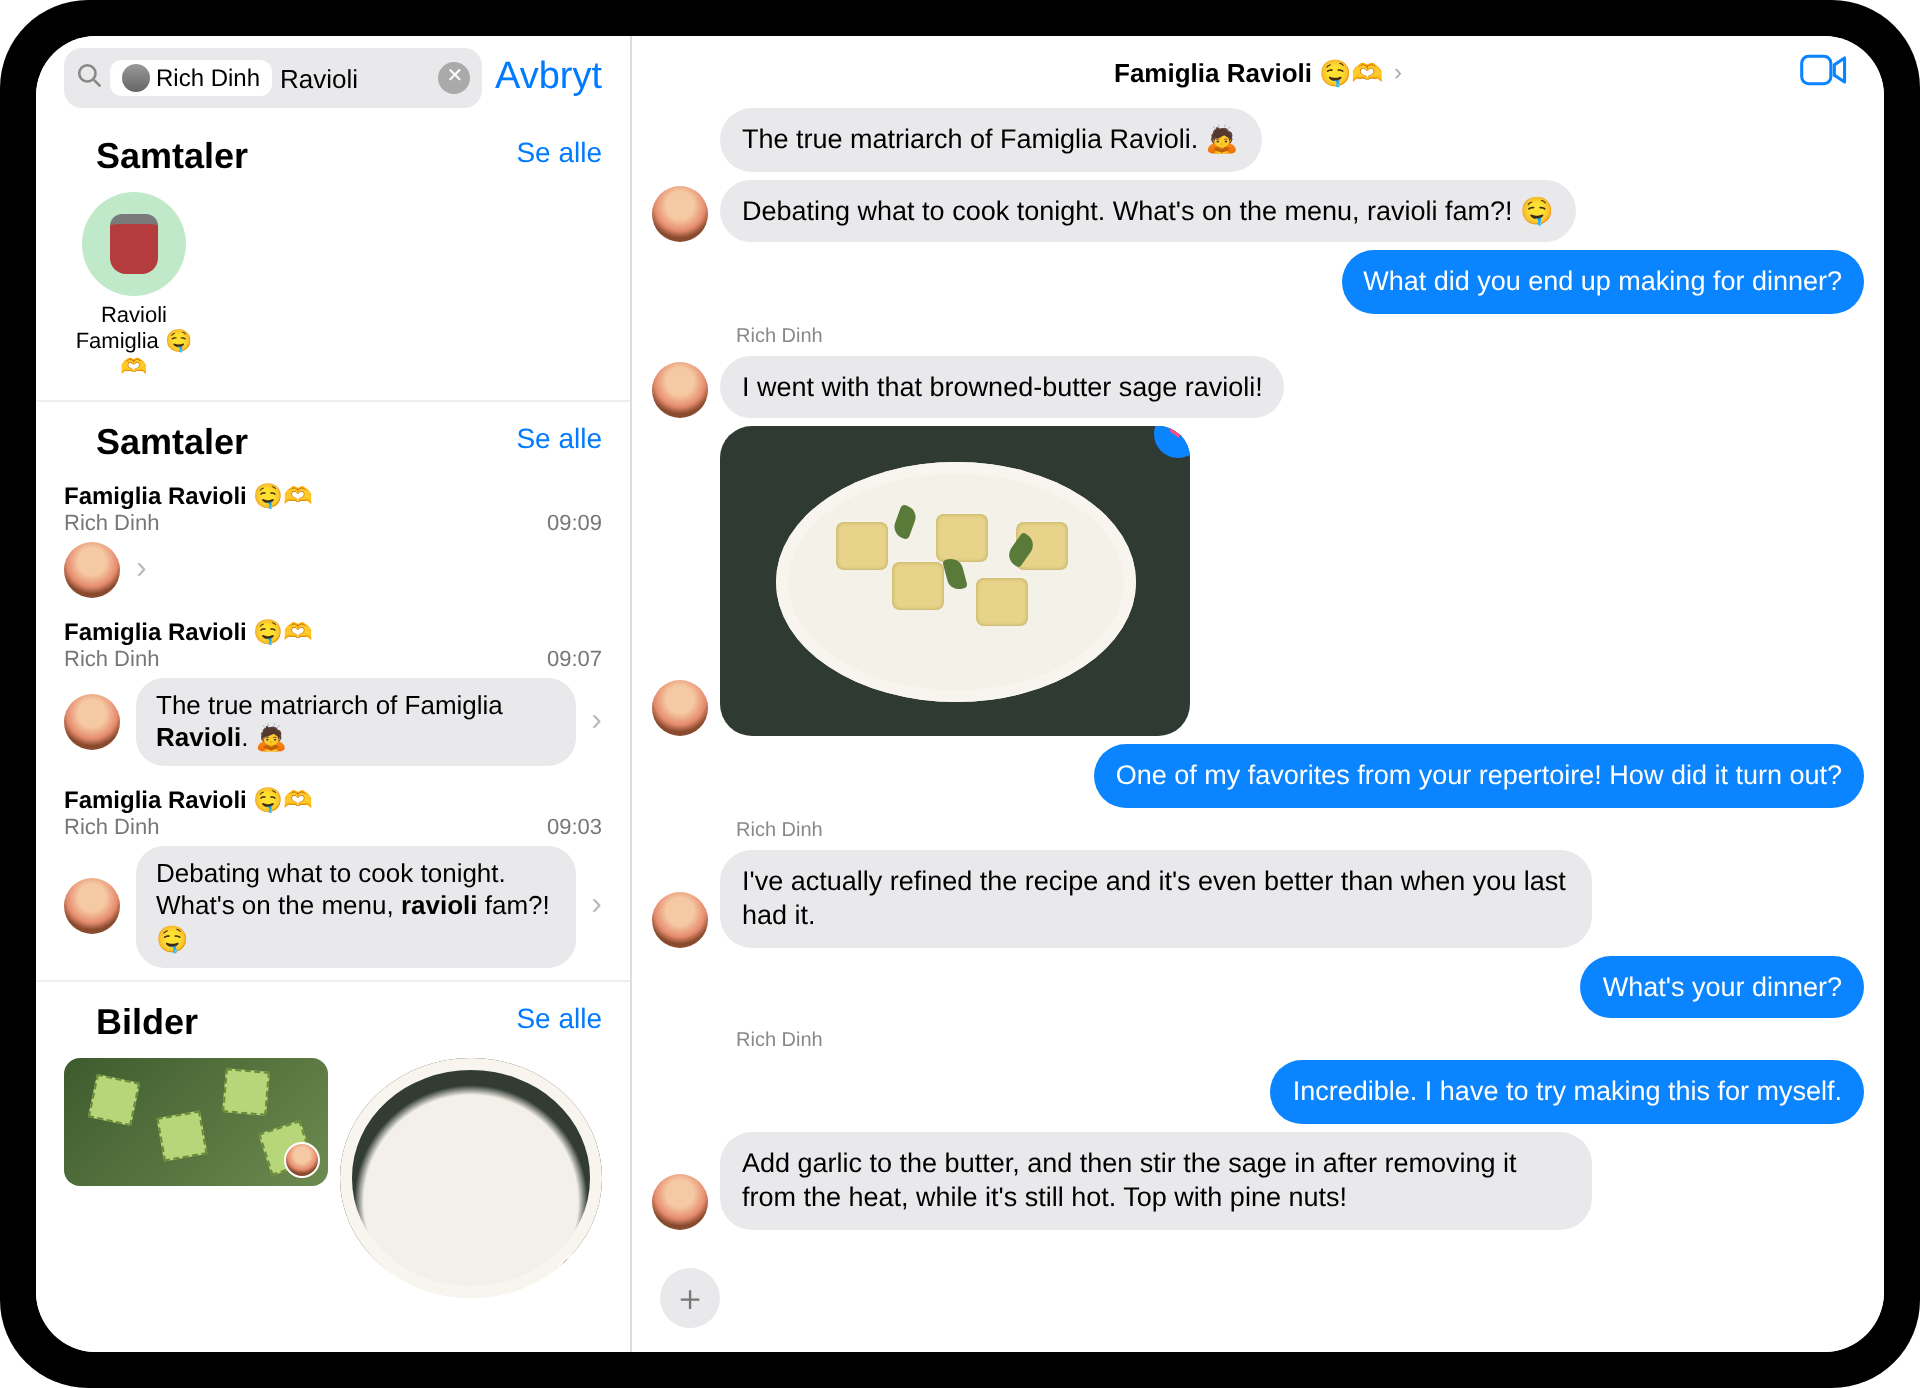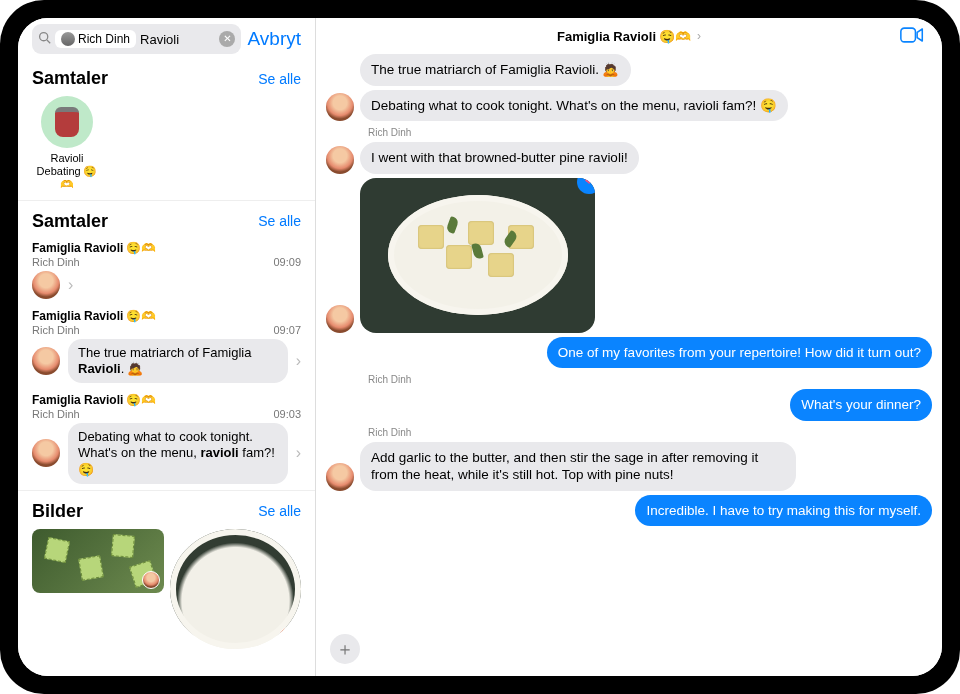--- a/index.html
+++ b/index.html
@@ -88,22 +88,23 @@
     }
     .search-clear {
       width: 16px; height: 16px; border-radius: 50%;
       background: #aaa; color: #fff;
       display: flex; align-items: center; justify-content: center;
       font-size: 10px; line-height: 1;
     }
     .cancel-link { color: #007aff; font-size: 19px; }
 
     .section-header {
-      display: flex; align-items: center; justify-content: space-between;
+      display: flex; align-items: flex-start; justify-content: space-between;
       padding: 10px 14px 5px 14px;
+      margin-left: 16px;
     }
     .section-title { font-size: 18px; font-weight: 700; }
     .see-all { color: #007aff; font-size: 14px; }
 
     .conv-grid { padding: 2px 14px 8px 14px; }
     .conv-item { width: 70px; text-align: center; }
     .conv-avatar {
       width: 52px; height: 52px; border-radius: 50%;
       background: #bfe9c9;
       margin: 0 auto 4px auto;
@@ -273,21 +274,21 @@
           <span class="section-title">Samtaler</span>
           <span class="see-all">Se alle</span>
         </div>
         <div class="conv-grid">
           <div class="conv-item">
             <div class="conv-avatar">
                 <div class="conv-avatar-inner"></div>
               </div>
             <div class="conv-label">
               <span>Ravioli</span><br>
-              <span>Debating 🤤🫶</span>
+              <span>Famiglia 🤤🫶</span>
             </div>
           </div>
         </div>
         <hr>
 
         <div class="section-header">
           <span class="section-title">Samtaler</span>
           <span class="see-all">Se alle</span>
         </div>
 
@@ -364,24 +365,27 @@
 
         <div class="chat-scroll" id="chat-scroll">
             <div class="row received">
       <div class="spacer-avatar"></div>
       <div class="bubble gray">The true matriarch of Famiglia Ravioli. 🙇</div>
             </div>
             <div class="row received">
       <div class="chat-avatar"></div>
       <div class="bubble gray">Debating what to cook tonight. What's on the menu, ravioli fam?! 🤤</div>
             </div>
+            <div class="row sent">
+              <div class="bubble blue">What did you end up making for dinner?</div>
+            </div>
             <div class="sender-name">Rich Dinh</div>
             <div class="row received">
       <div class="chat-avatar"></div>
-      <div class="bubble gray">I went with that browned-butter pine ravioli!</div>
+      <div class="bubble gray">I went with that browned-butter sage ravioli!</div>
             </div>
             <div class="row received">
       <div class="chat-avatar"></div>
       <div class="bubble gray image">
         <div class="plate">
           <div class="rav" style="top:30px;left:30px"></div>
           <div class="rav" style="top:50px;left:58px"></div>
           <div class="rav" style="top:26px;left:80px"></div>
           <div class="rav" style="top:58px;left:100px"></div>
           <div class="rav" style="top:30px;left:120px"></div>
@@ -391,31 +395,35 @@
         </div>
         <div class="tapback">
                   <span class="tapback-heart">❤</span>
                 </div>
       </div>
             </div>
             <div class="row sent">
               <div class="bubble blue">One of my favorites from your repertoire! How did it turn out?</div>
             </div>
             <div class="sender-name">Rich Dinh</div>
+            <div class="row received">
+      <div class="chat-avatar"></div>
+      <div class="bubble gray">I've actually refined the recipe and it's even better than when you last had it.</div>
+            </div>
             <div class="row sent">
               <div class="bubble blue">What's your dinner?</div>
             </div>
             <div class="sender-name">Rich Dinh</div>
+            <div class="row sent">
+              <div class="bubble blue">Incredible. I have to try making this for myself.</div>
+            </div>
             <div class="row received">
       <div class="chat-avatar"></div>
       <div class="bubble gray">Add garlic to the butter, and then stir the sage in after removing it from the heat, while it's still hot. Top with pine nuts!</div>
             </div>
-            <div class="row sent">
-              <div class="bubble blue">Incredible. I have to try making this for myself.</div>
-            </div>
           </div>
 
         <div class="composer">
           <div class="composer-plus">＋</div>
         </div>
 
       </div>
     </div>
 
   </div>

